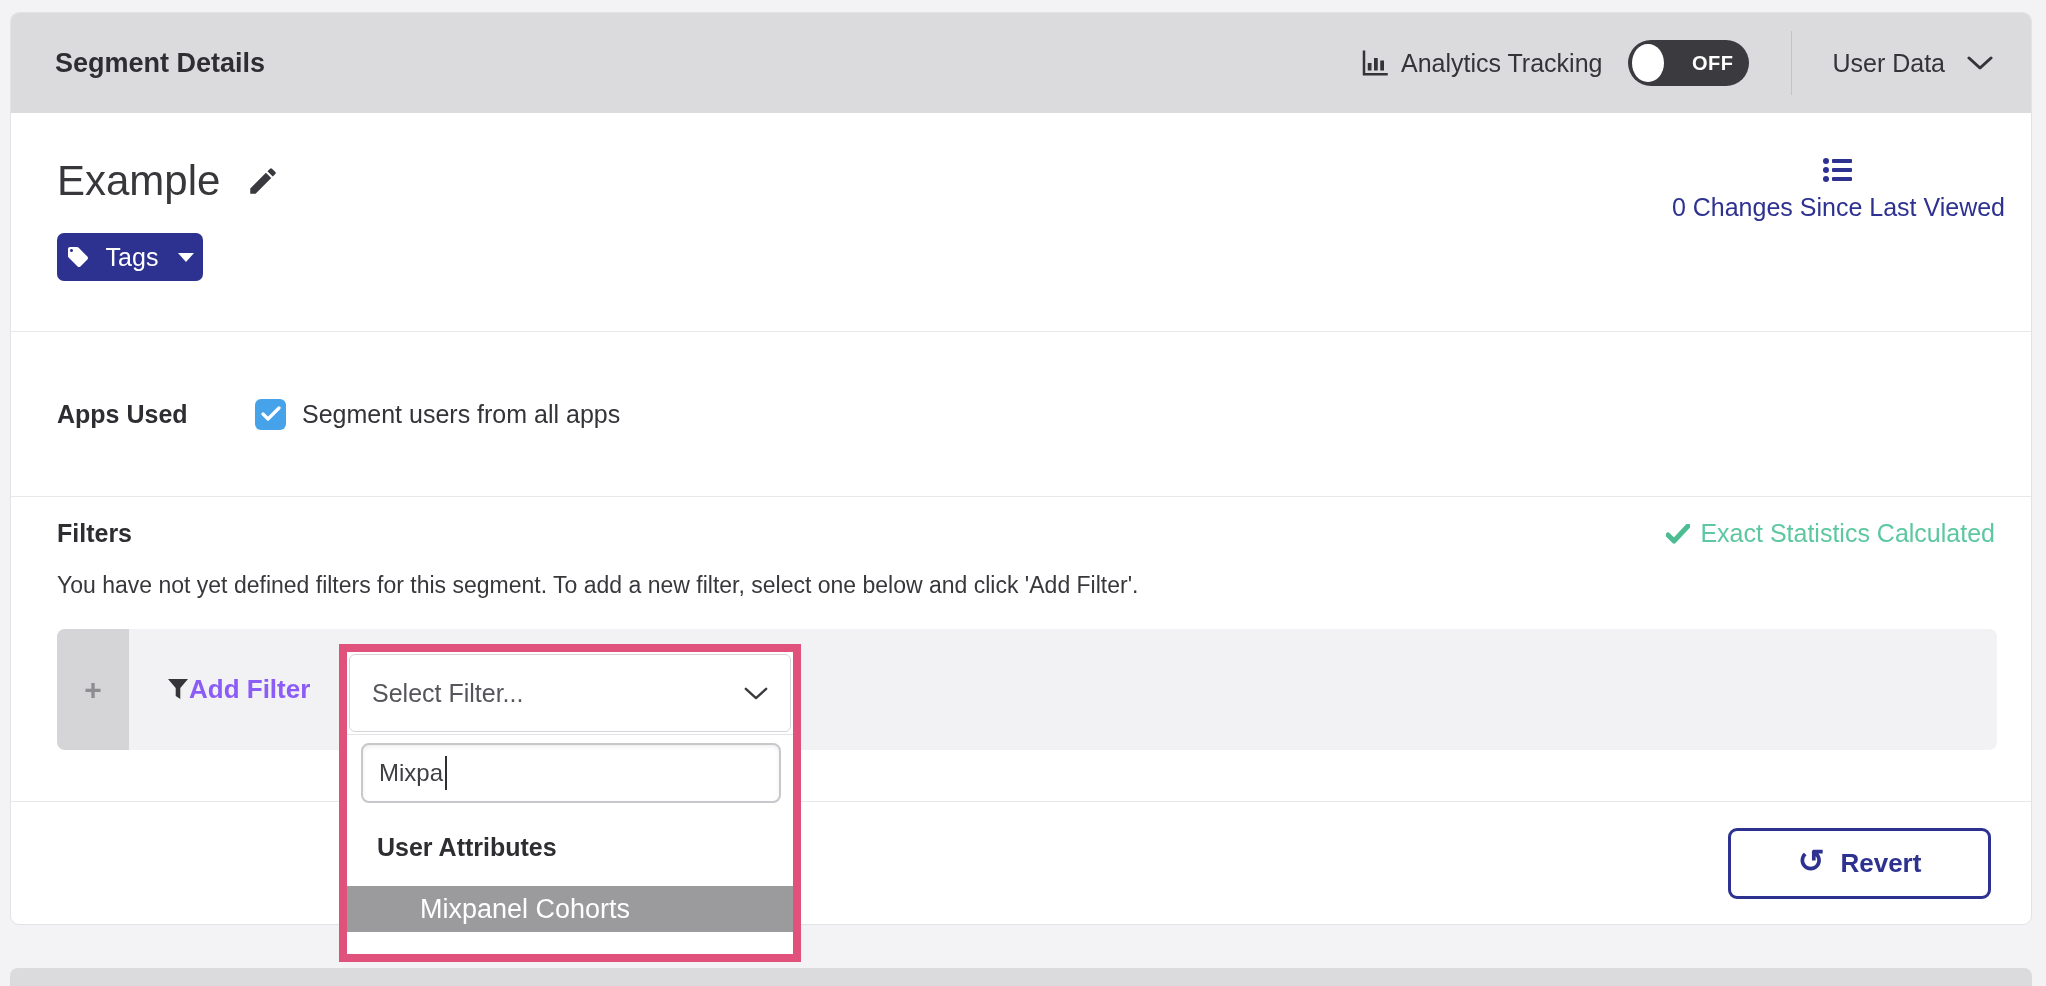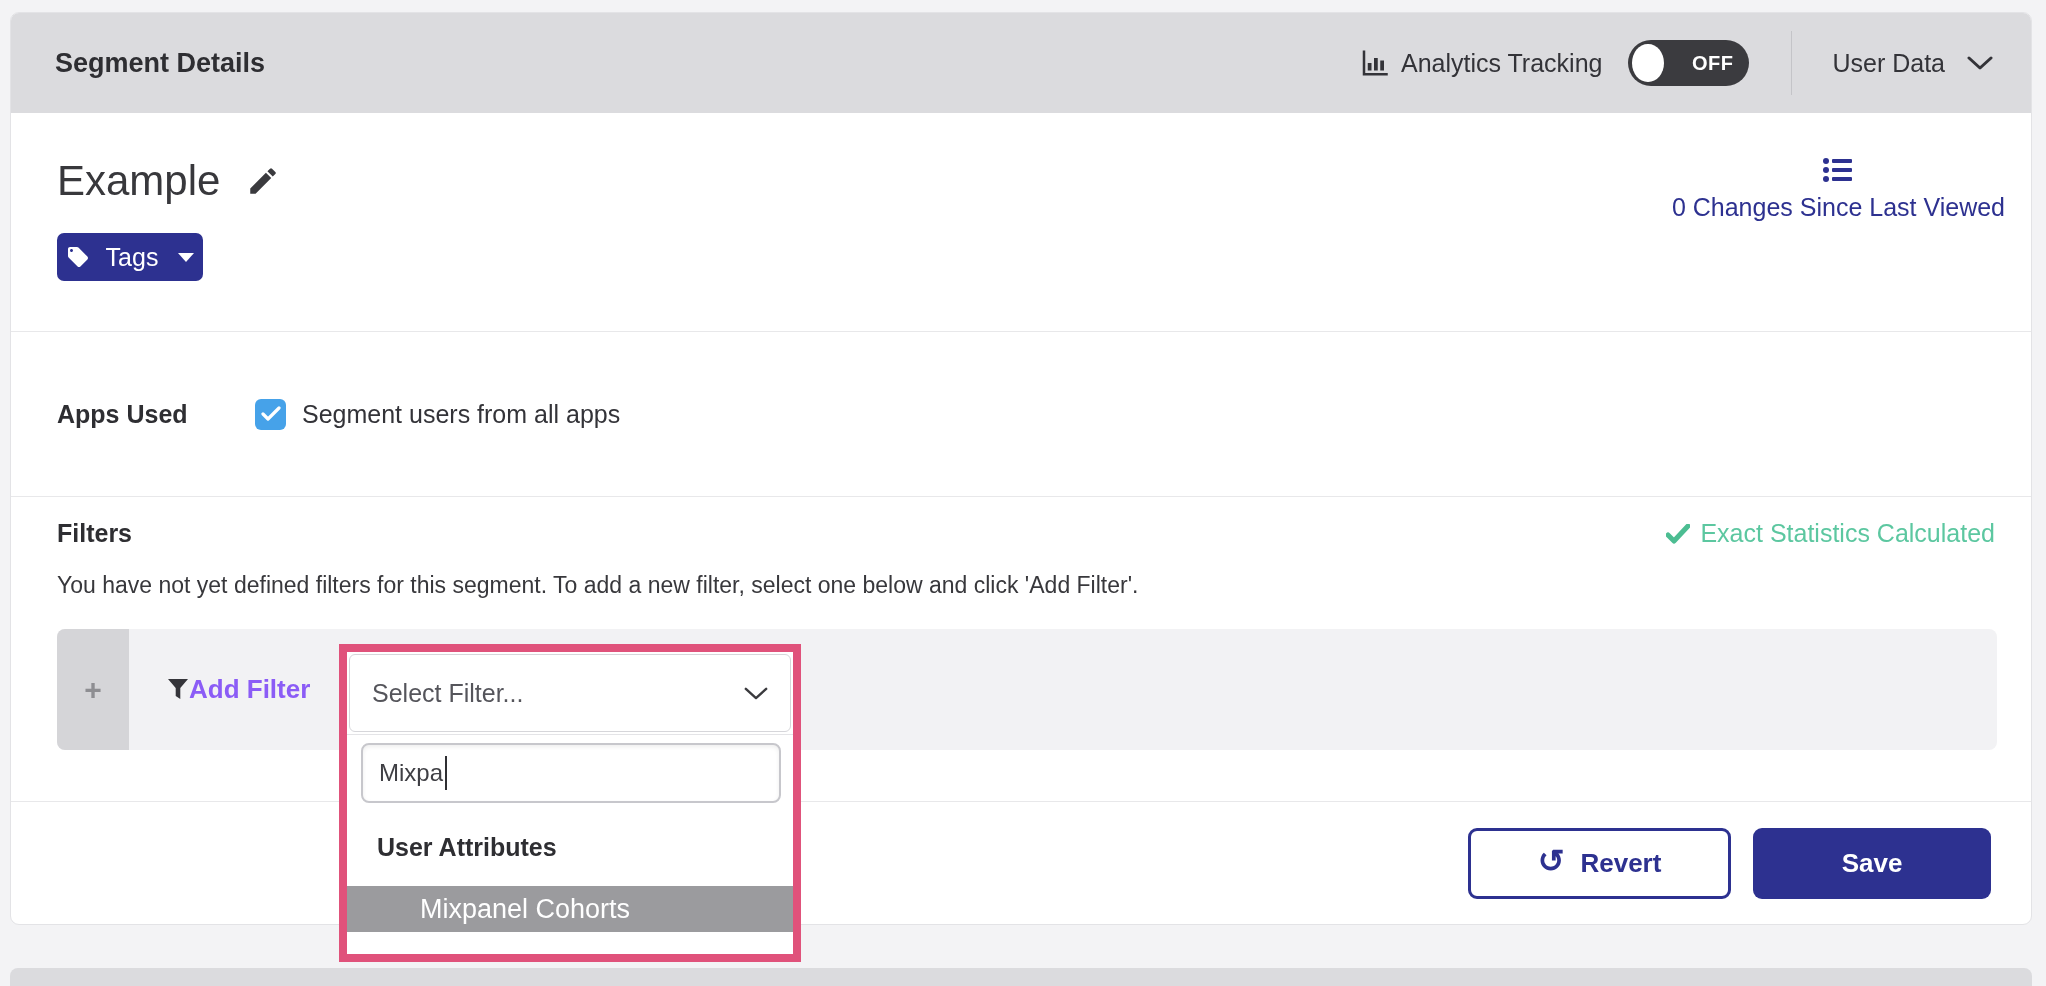--- a/index.html
+++ b/index.html
@@ -271,19 +271,16 @@
         <div class="dd-option">Mixpanel Cohorts</div>
       </div>
     </div>
   </div>
 
   <div class="card-footer">
     <button class="revert-button">
       <span class="revert-glyph">↺</span>
       <span>Revert</span>
     </button>
-    <button class="save-button">
-      <span>Save</span>
-    </button>
   </div>
 </div>
 
 <div class="next-card-header"></div>
 
 </body></html>

